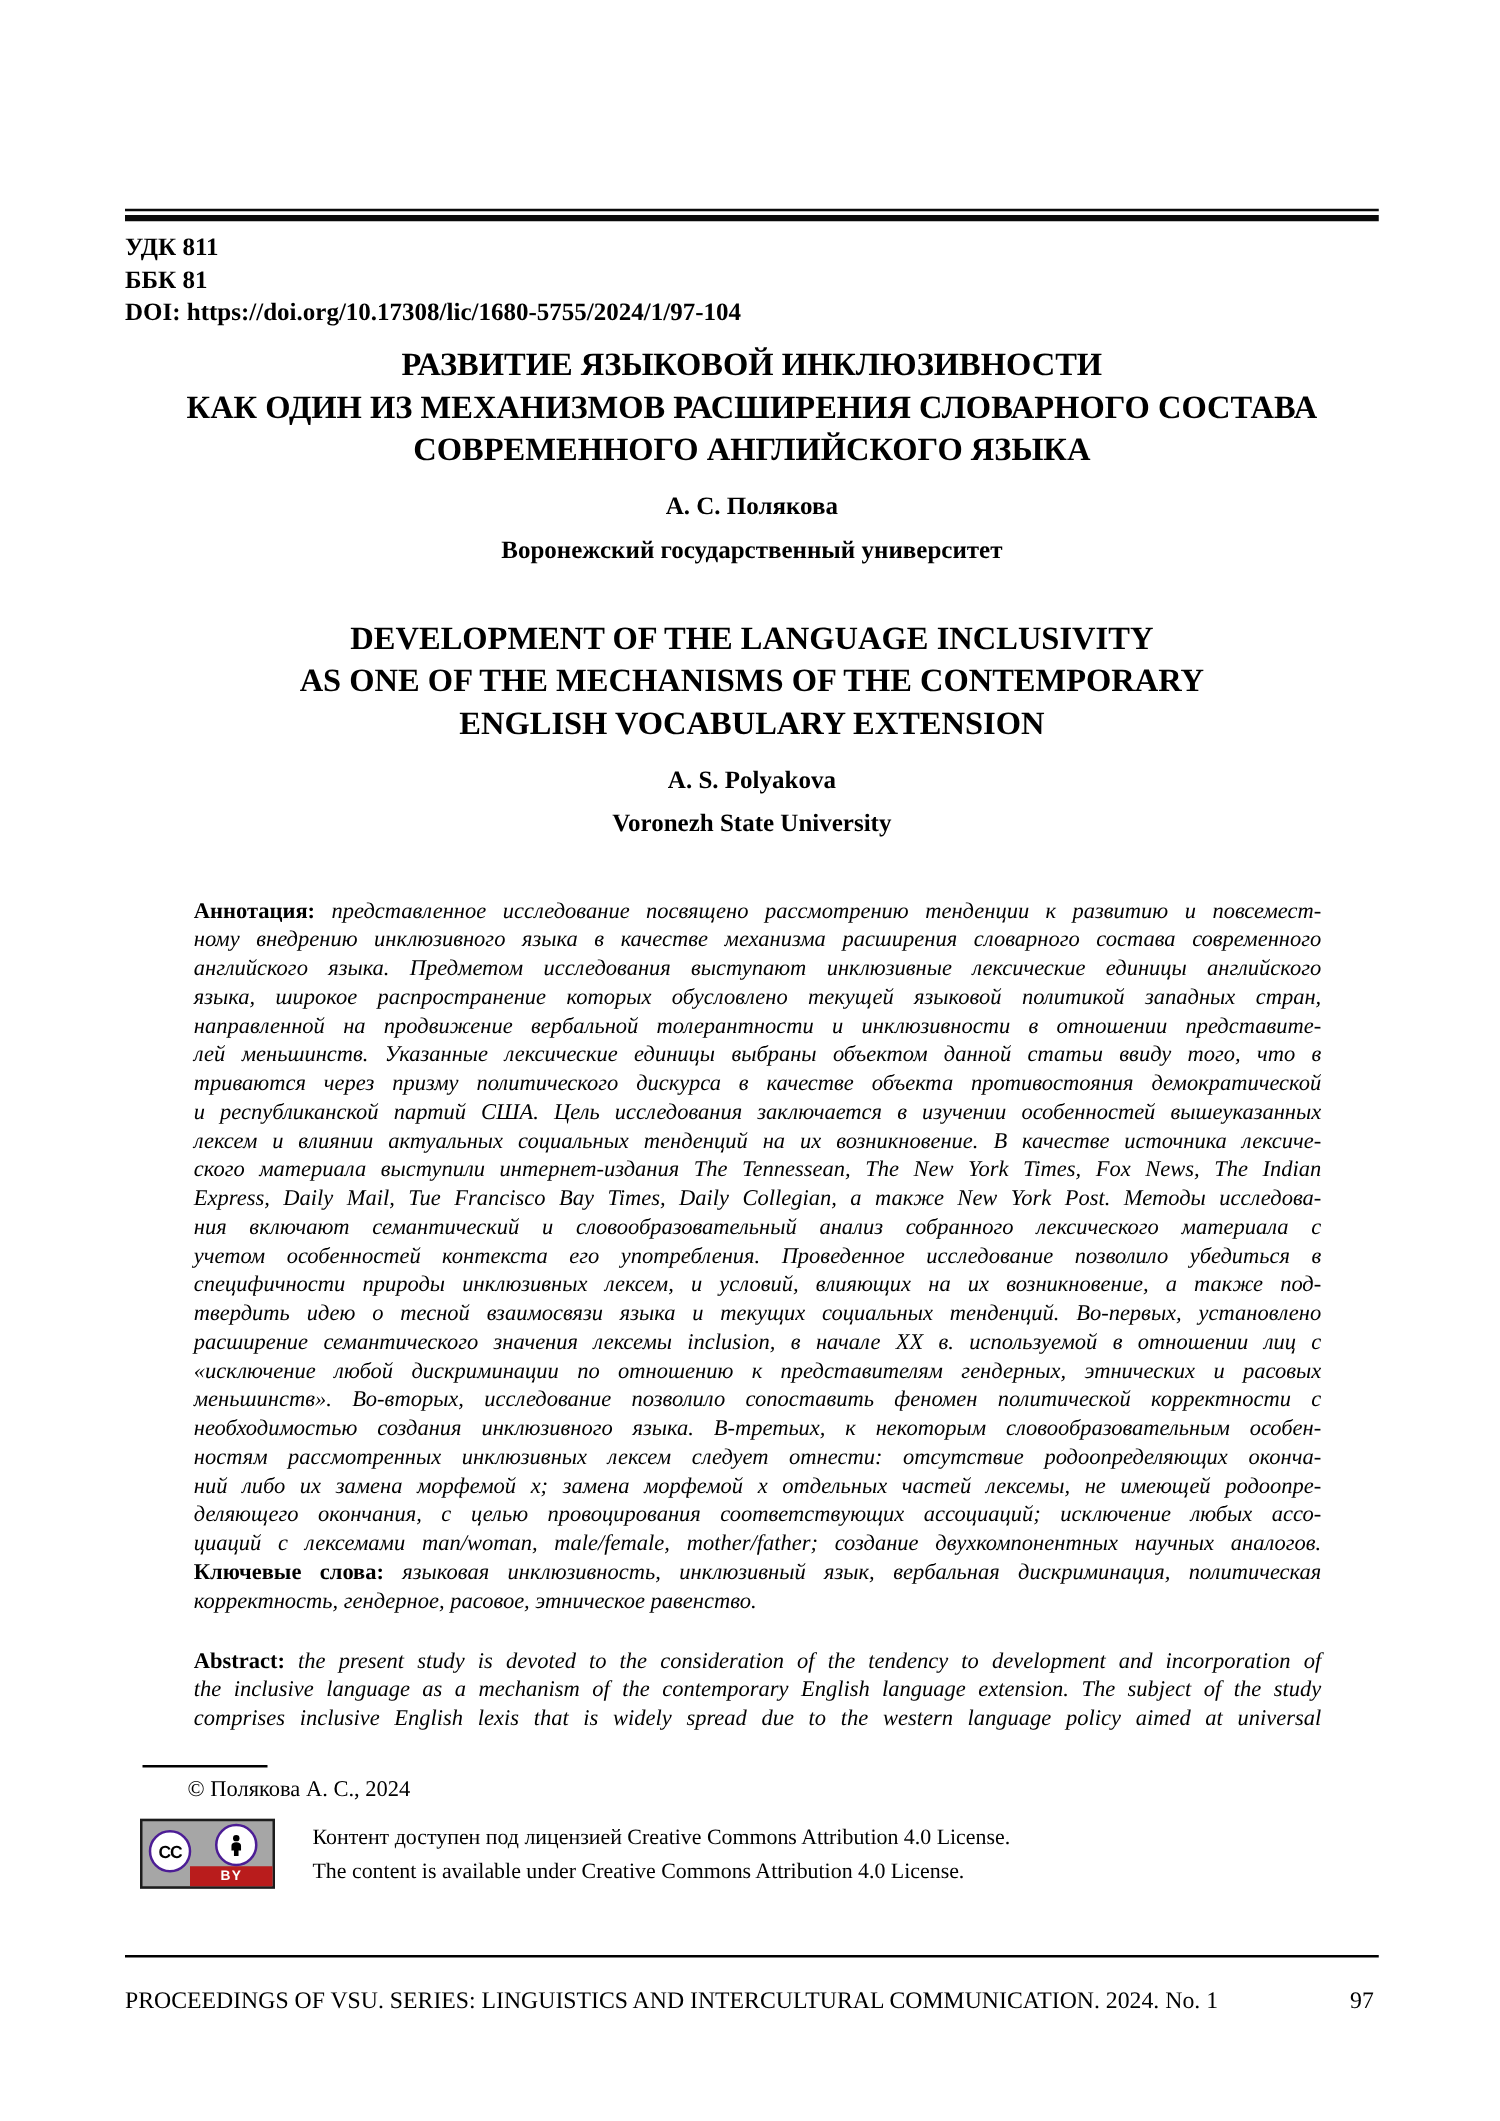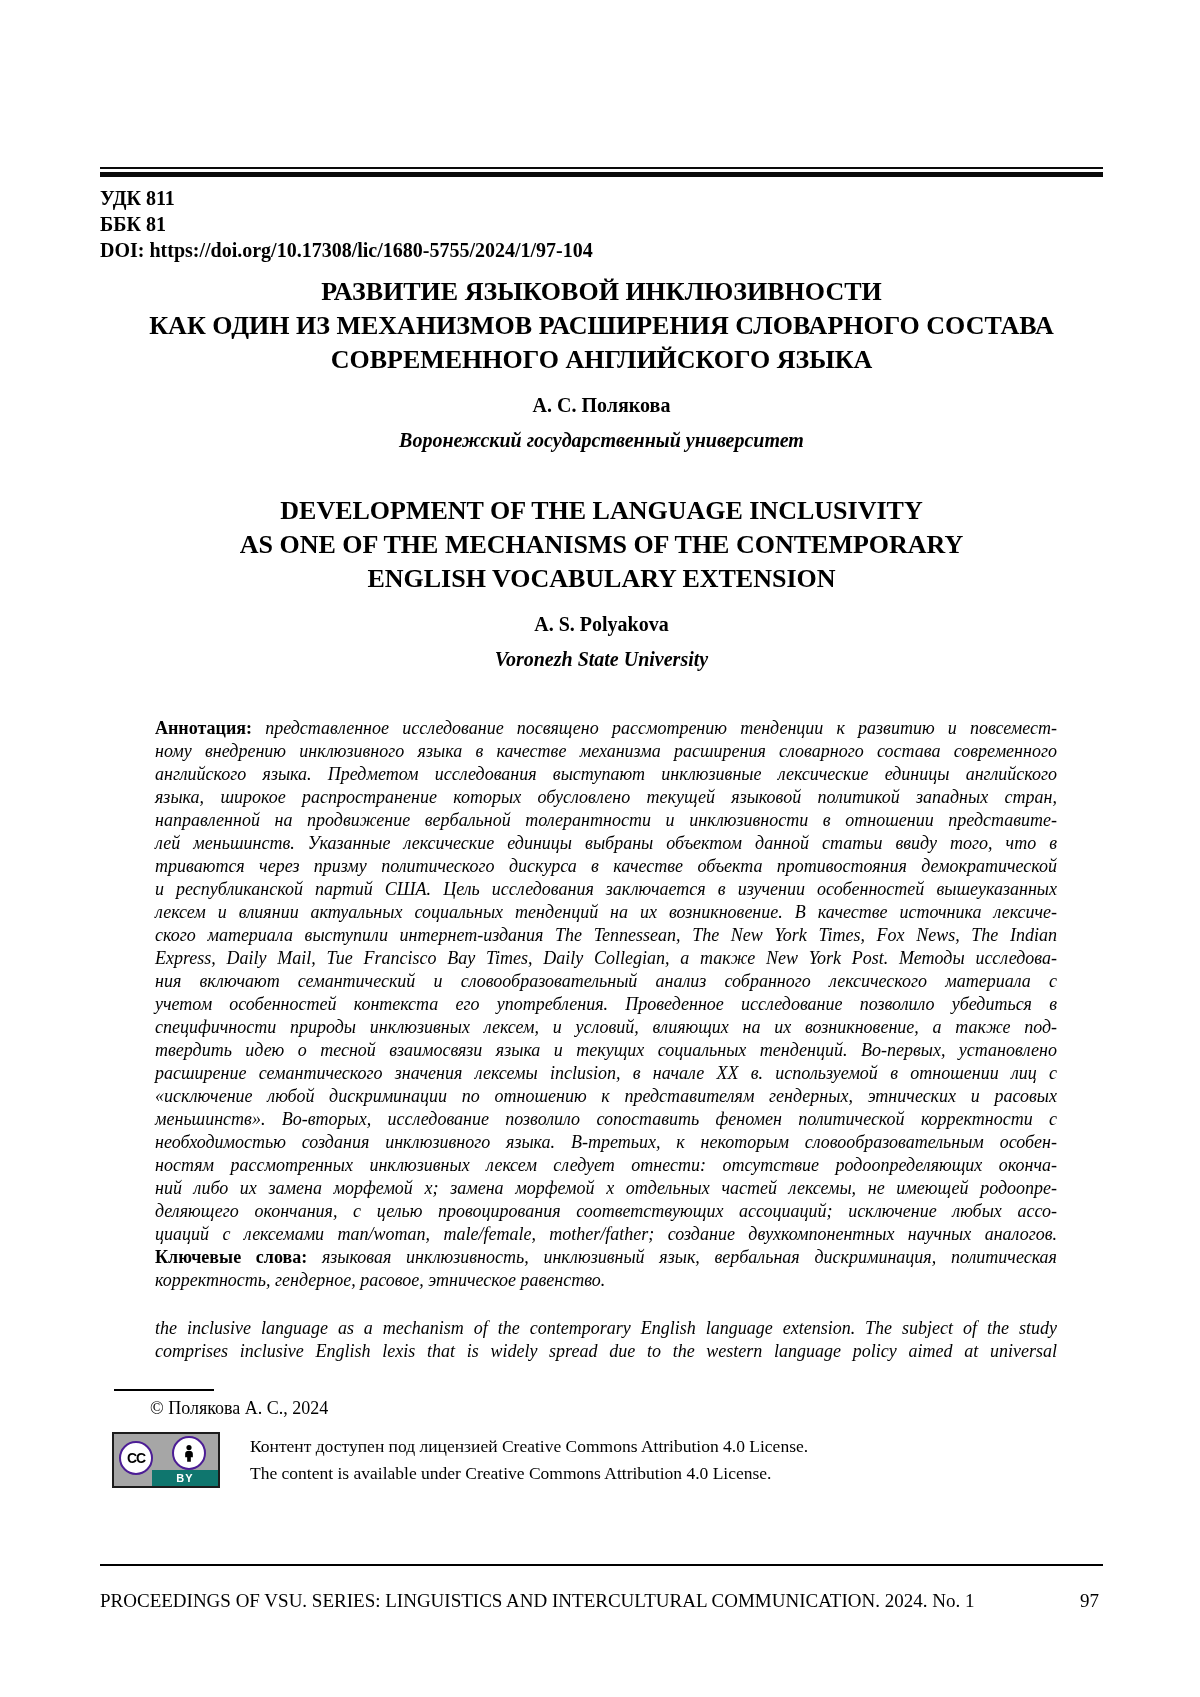--- a/index.html
+++ b/index.html
@@ -23,21 +23,21 @@
   .meta { margin-top: 8px; font-weight: bold; font-size: 20px; line-height: 26px; }
 
   .title-ru, .title-en {
     text-align: center; font-weight: bold;
     font-size: 26px; line-height: 34px;
   }
   .title-ru { margin-top: 12px; }
   .title-en { margin-top: 42px; }
 
   .author { margin-top: 16px; text-align: center; font-weight: bold; font-size: 20px; line-height: 24px; }
-  .affil  { margin-top: 11px; text-align: center; font-weight: bold; font-style: italic; font-size: 20px; line-height: 24px; }
+  .affil  { margin-top: 11px; text-align: center; font-weight: bold; font-size: 20px; line-height: 24px; }
 
   .abs-wrap { margin: 46px 46px 0 55px; }
   .jlines {
     font-style: italic;
     font-size: 18px;
     line-height: 23px;
   }
   .jlines .tline { text-align: justify; text-align-last: justify; white-space: nowrap; }
   .jlines .tline.endline { text-align-last: left; }
   .runin { font-style: normal; font-weight: bold; }
@@ -48,21 +48,21 @@
   .copyright { margin-top: 7px; margin-left: 50px; font-size: 18px; }
 
   .license { margin-top: 13px; margin-left: 12px; display: flex; align-items: center; }
   .cc-badge {
     position: relative; width: 104px; height: 52px;
     background: #a6a6a6; border: 2px solid #1c1c1c;
     flex: 0 0 auto;
   }
   .cc-strip {
     position: absolute; left: 38px; right: 0; bottom: 0; height: 16px;
-    background: #0f766e; color: #fff;
+    background: #b91c1c; color: #fff;
     font-family: "Liberation Sans", sans-serif;
     font-size: 11px; font-weight: bold; text-align: center; line-height: 16px;
     letter-spacing: 1px;
   }
   .cc-circle {
     position: absolute; width: 30px; height: 30px; border-radius: 50%;
     background: #fff; border: 2px solid #4c1d95;
     display: flex; align-items: center; justify-content: center;
   }
   .cc-left { left: 5px; top: 7px; }
@@ -139,20 +139,21 @@
           <div class="tline">ностям рассмотренных инклюзивных лексем следует отнести: отсутствие родоопределяющих оконча-</div>
           <div class="tline">ний либо их замена морфемой x; замена морфемой x отдельных частей лексемы, не имеющей родоопре-</div>
           <div class="tline">деляющего окончания, с целью провоцирования соответствующих ассоциаций; исключение любых ассо-</div>
           <div class="tline">циаций с лексемами man/woman, male/female, mother/father; создание двухкомпонентных научных аналогов.</div>
         </div>
       <div class="jlines">
           <div class="tline"><span class="runin">Ключевые слова:</span> языковая инклюзивность, инклюзивный язык, вербальная дискриминация, политическая</div>
           <div class="tline endline">корректность, гендерное, расовое, этническое равенство.</div>
         </div>
       <div class="jlines abstract-en">
+          <div class="tline"><span class="runin">Abstract:</span> the present study is devoted to the consideration of the tendency to development and incorporation of</div>
           <div class="tline">the inclusive language as a mechanism of the contemporary English language extension. The subject of the study</div>
           <div class="tline">comprises inclusive English lexis that is widely spread due to the western language policy aimed at universal</div>
         </div>
     </div>
 
     <div class="footnote">
       <div class="footnote-rule"></div>
       <div class="copyright">© Полякова А. С., 2024</div>
     </div>
 

